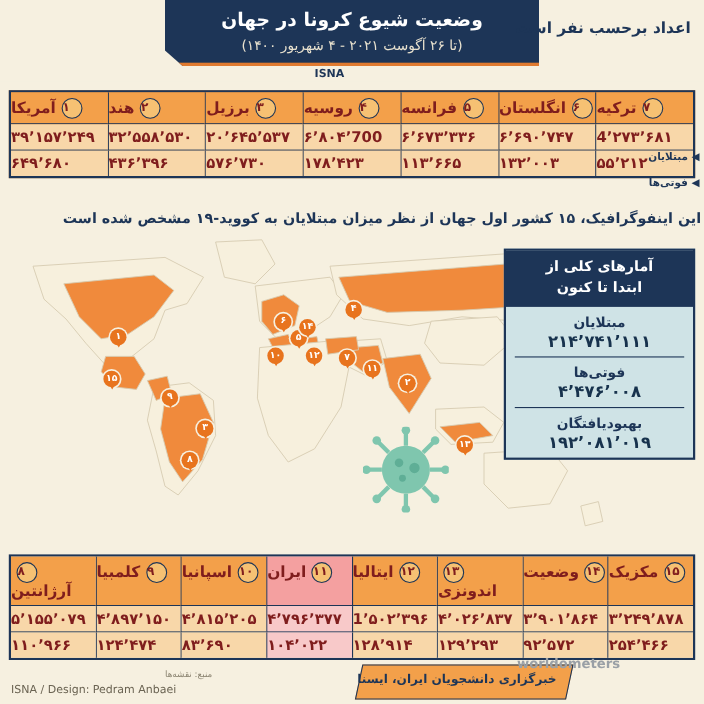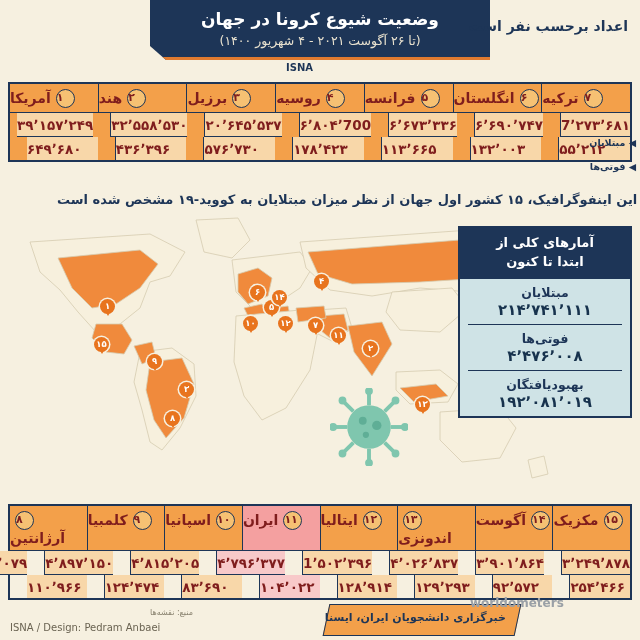--- a/index.html
+++ b/index.html
@@ -53,21 +53,20 @@
     border-bottom:1px solid #1d3557;
   }
   .hcell .num{
     display:inline-block;border:1.5px solid #1d3557;border-radius:50%;
     width:17px;height:17px;line-height:15px;font-size:11px;margin-left:5px;
     vertical-align:middle;background:#f6c173;
   }
   .dcell{
     background:#f8d7a9;font-size:13.5px;padding:4px 0 3px;font-weight:bold;
     border-bottom:1px solid #1d3557;
-    margin-left:17px;
   }
   .dcell.last{border-bottom:none;background:#f8d7a9;}
   .rowlabel{
     position:absolute;right:2px;
     font-size:9.5px;color:#1d3557;font-weight:bold;white-space:nowrap;
   }
 
   
   .caption{
     position:absolute;left:16px;top:192px;width:640px;text-align:right;
@@ -167,21 +166,21 @@
     <div class="trow">
       <div class="tcell hcell"><span class="num">۷</span><span>ترکیه</span></div>
       <div class="tcell hcell"><span class="num">۶</span><span>انگلستان</span></div>
       <div class="tcell hcell"><span class="num">۵</span><span>فرانسه</span></div>
       <div class="tcell hcell"><span class="num">۴</span><span>روسیه</span></div>
       <div class="tcell hcell"><span class="num">۳</span><span>برزیل</span></div>
       <div class="tcell hcell"><span class="num">۲</span><span>هند</span></div>
       <div class="tcell hcell"><span class="num">۱</span><span>آمریکا</span></div>
     </div>
     <div class="trow">
-      <div class="tcell dcell">7٬۲۷۳٬۶۸۱</div>
+      <div class="tcell dcell">4٬۲۷۳٬۶۸۱</div>
       <div class="tcell dcell">۶٬۶۹۰٬۷۴۷</div>
       <div class="tcell dcell">۶٬۶۷۳٬۳۳۶</div>
       <div class="tcell dcell">۶٬۸۰۴٬700</div>
       <div class="tcell dcell">۲۰٬۶۴۵٬۵۳۷</div>
       <div class="tcell dcell">۳۲٬۵۵۸٬۵۳۰</div>
       <div class="tcell dcell">۳۹٬۱۵۷٬۲۴۹</div>
     </div>
     <div class="trow">
       <div class="tcell dcell last">۵۵٬۲۱۲</div>
       <div class="tcell dcell last">۱۳۲٬۰۰۳</div>
@@ -299,21 +298,21 @@
     <div class="stat-lbl">فوتی‌ها</div>
     <div class="stat-val">۴٬۴۷۶٬۰۰۸</div>
     <div class="stat-div"></div>
     <div class="stat-lbl">بهبودیافتگان</div>
     <div class="stat-val">۱۹۲٬۰۸۱٬۰۱۹</div>
   </div>
 
   <div class="table-bot">
     <div class="trow">
       <div class="tcell hcell"><span class="num">۱۵</span><span>مکزیک</span></div>
-      <div class="tcell hcell"><span class="num">۱۴</span><span>آگوست</span></div>
+      <div class="tcell hcell"><span class="num">۱۴</span><span>وضعیت</span></div>
       <div class="tcell hcell"><span class="num">۱۳</span><span>اندونزی</span></div>
       <div class="tcell hcell"><span class="num">۱۲</span><span>ایتالیا</span></div>
       <div class="tcell hcell hl"><span class="num">۱۱</span><span>ایران</span></div>
       <div class="tcell hcell"><span class="num">۱۰</span><span>اسپانیا</span></div>
       <div class="tcell hcell"><span class="num">۹</span><span>کلمبیا</span></div>
       <div class="tcell hcell"><span class="num">۸</span><span>آرژانتین</span></div>
     </div>
     <div class="trow">
       <div class="tcell dcell">۳٬۲۴۹٬۸۷۸</div>
       <div class="tcell dcell">۳٬۹۰۱٬۸۶۴</div>

